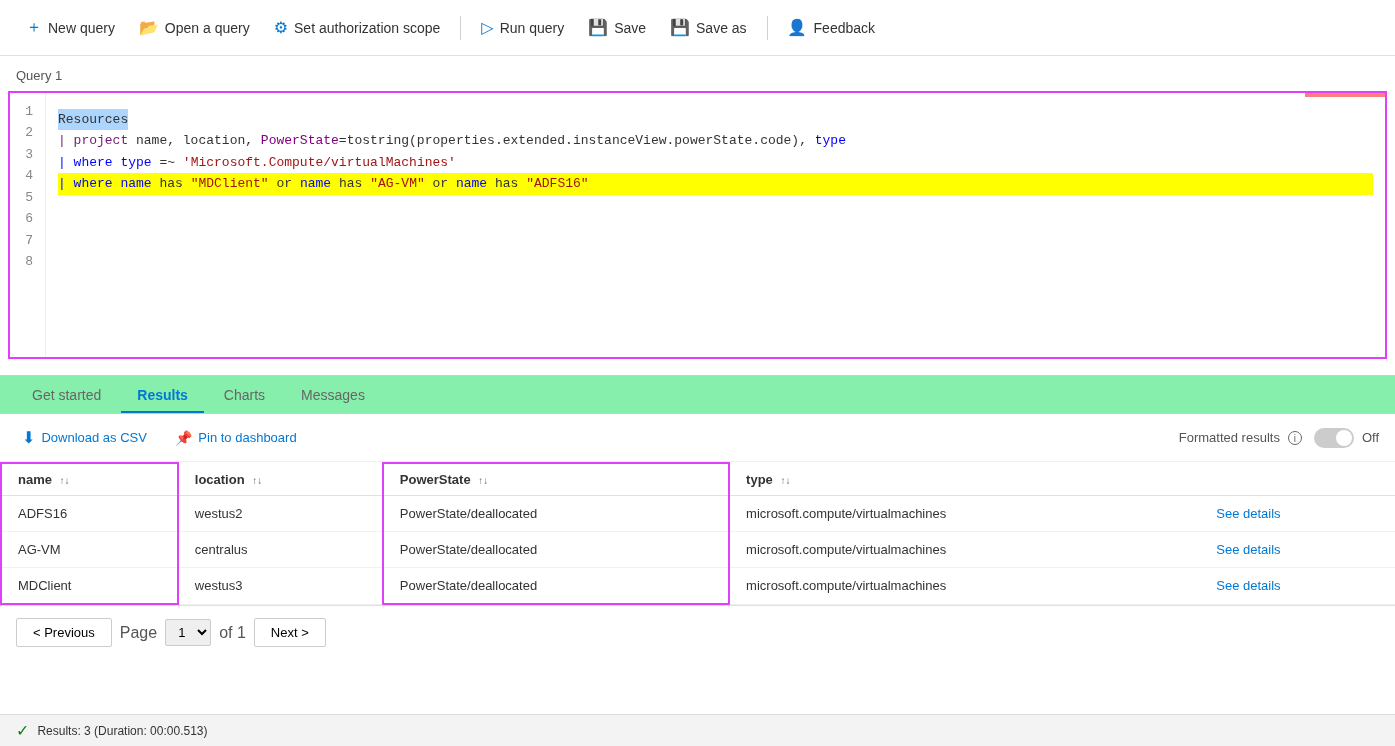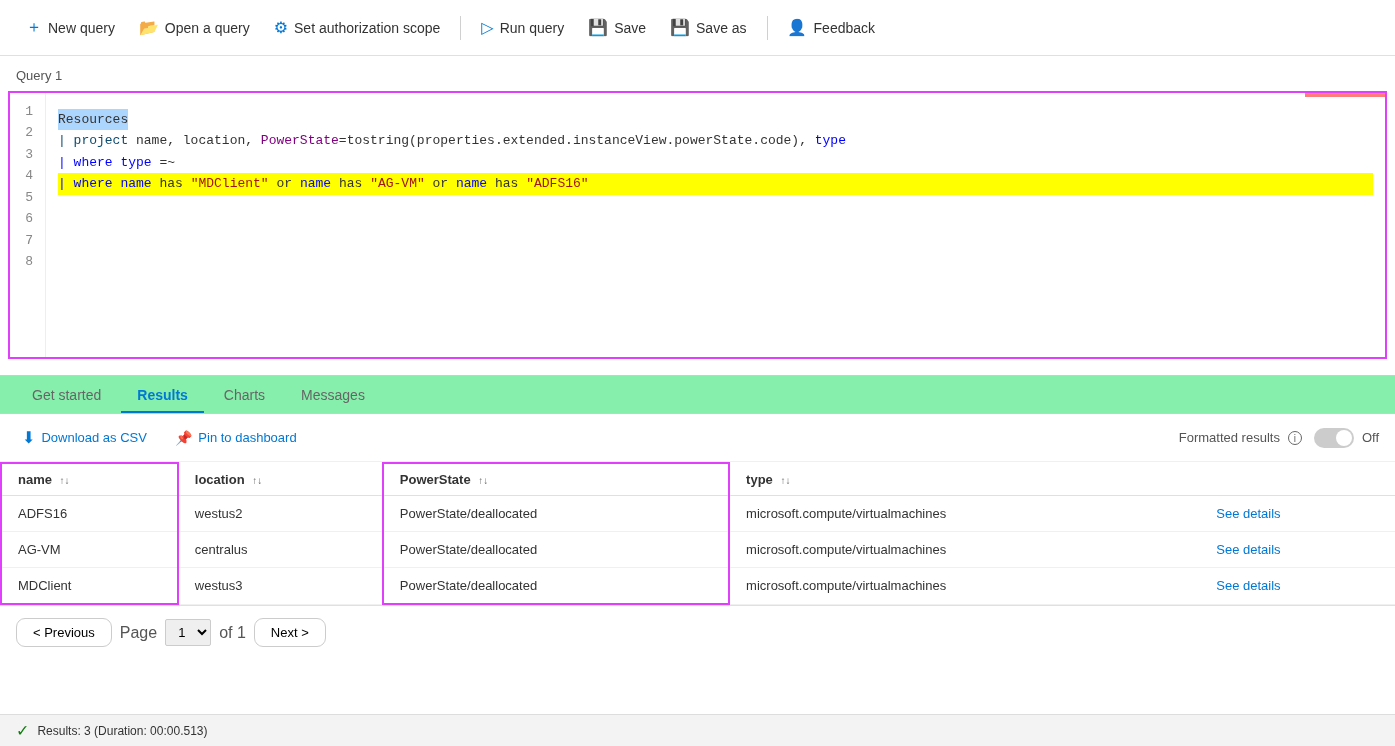--- a/index.html
+++ b/index.html
@@ -211,21 +211,21 @@
       gap: 8px;
       padding: 12px 16px;
       border-top: 1px solid #e0e0e0;
     }
     .page-btn {
       padding: 6px 16px;
       border: 1px solid #ccc;
       background: #fff;
       cursor: pointer;
       font-size: 13px;
-      border-radius: 9px;
+      border-radius: 2px;
     }
     .page-btn:disabled { color: #aaa; cursor: default; }
     .page-select {
       border: 1px solid #ccc;
       padding: 4px 8px;
       font-size: 13px;
       border-radius: 2px;
     }
     .page-label { font-size: 16px; color: #555; }
 
@@ -337,25 +337,25 @@
             <div>7</div>
             <div>8</div>
         </div>
         <div class="code-area">
 
           <div class="code-line">
             <span class="code-selected">Resources</span>
           </div>
 
           <div class="code-line">
-            <span style="color:#0c4a6e">| project </span><span style="color:#333">name, location, </span><span style="color:#800080">PowerState</span><span style="color:#333">=tostring(properties.extended.instanceView.powerState.code), </span><span style="color:#0000ff">type</span>
+            <span style="color:#701a75">| project </span><span style="color:#333">name, location, </span><span style="color:#800080">PowerState</span><span style="color:#333">=tostring(properties.extended.instanceView.powerState.code), </span><span style="color:#0000ff">type</span>
           </div>
 
           <div class="code-line">
-            <span style="color:#0000ff">| where </span><span style="color:#0000ff">type </span><span style="color:#333">=~ </span>
+            <span style="color:#0000ff">| where </span><span style="color:#0000ff">type </span><span style="color:#333">=~ </span><span style="color:#a31515">'Microsoft.Compute/virtualMachines'</span>
           </div>
 
           <div class="code-line highlighted">
             <span style="color:#0000ff">| where </span><span style="color:#0000ff">name </span><span style="color:#333">has </span><span style="color:#a31515">"MDClient"</span><span style="color:#333"> or </span><span style="color:#0000ff">name </span><span style="color:#333">has </span><span style="color:#a31515">"AG-VM"</span><span style="color:#333"> or </span><span style="color:#0000ff">name </span><span style="color:#333">has </span><span style="color:#a31515">"ADFS16"</span>
           </div>
           <div class="code-line">&nbsp;</div>
           <div class="code-line">&nbsp;</div>
           <div class="code-line">&nbsp;</div>
           <div class="code-line">&nbsp;</div>
         </div>

